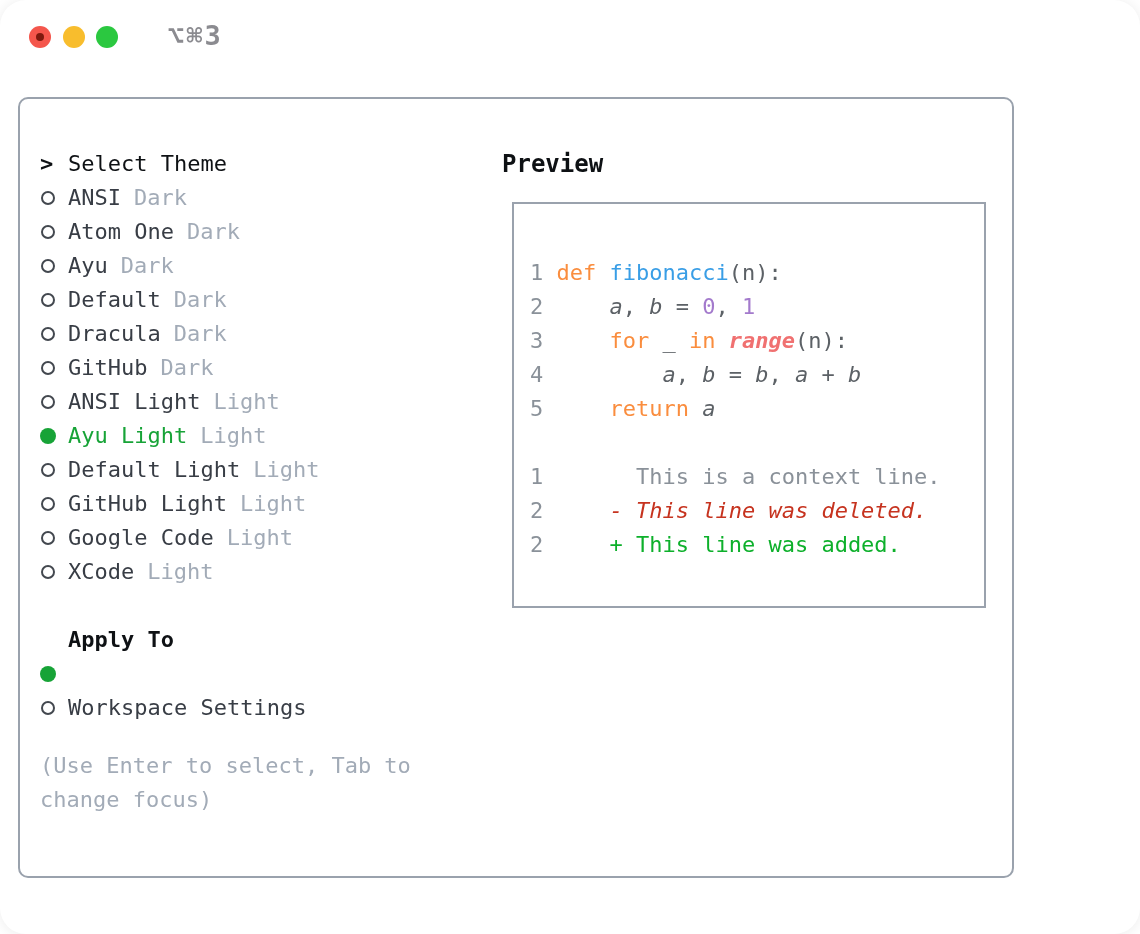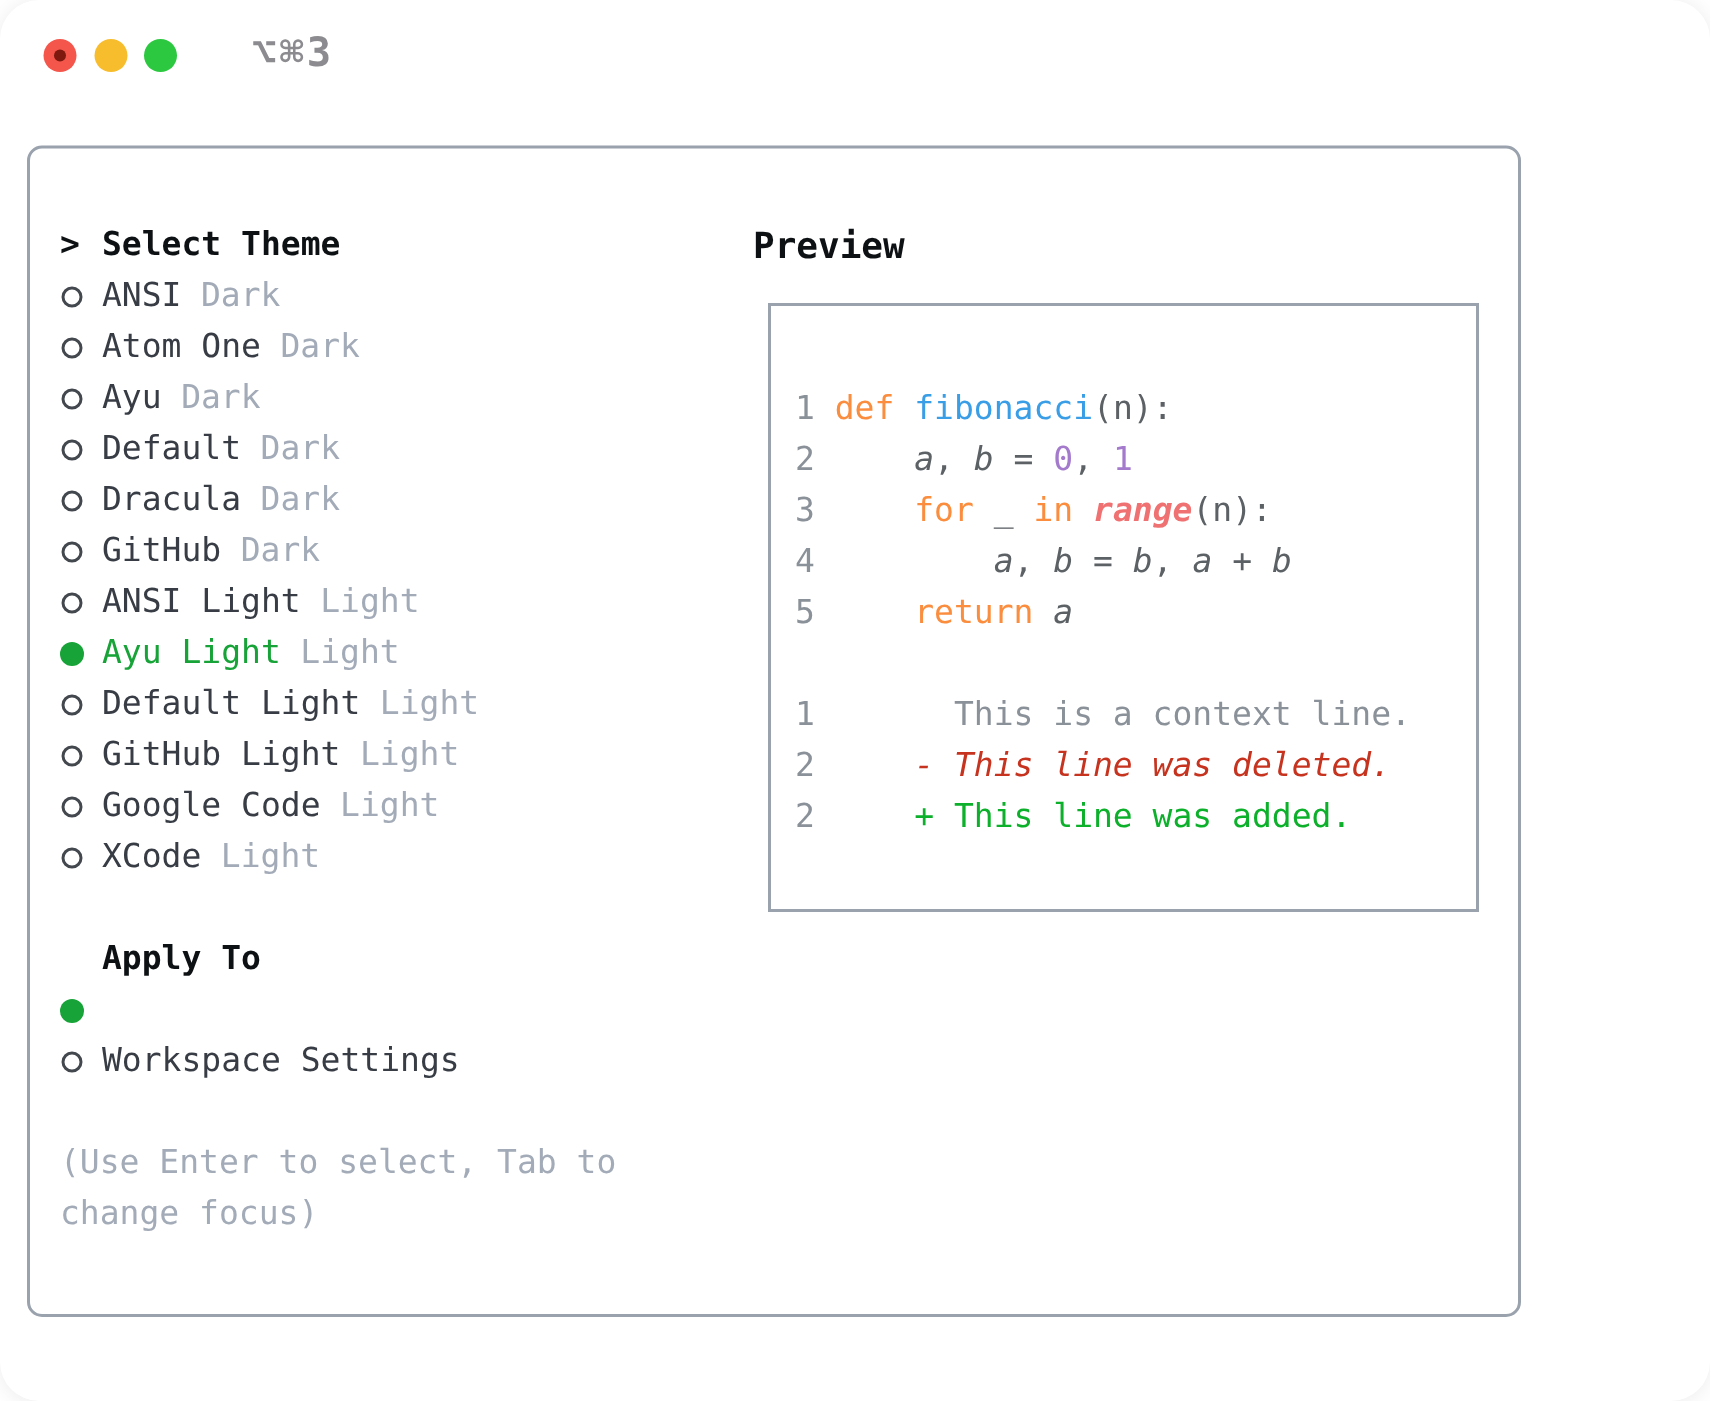--- a/index.html
+++ b/index.html
@@ -43,36 +43,36 @@
   }
 
   
   .left-col {
     position: absolute; left: 20px; top: 48px;
     font-size: 22px; line-height: 34px; color: var(--text);
   }
   .row { display: flex; align-items: center; height: 34px; white-space: pre; }
   .gut { display: inline-flex; width: 28px; align-items: center; justify-content: flex-start; flex: none; }
   .caret { font-weight: bold; color: var(--heading); }
-  .hdr-label { font-weight: bold; color: var(--heading); }
+  .hdr-label { font-weight: normal; color: var(--heading); }
   .ring {
     width: 14px; height: 14px; border-radius: 50%;
     border: 2px solid var(--ring); margin-left: 1px;
   }
   .filled {
     width: 16px; height: 16px; border-radius: 50%;
     background: var(--green);
   }
   .item .name { color: var(--text); }
   .item.selected .name { color: var(--green); }
   .badge { color: var(--muted); margin-left: 13px; text-align: center; }
   .spacer { height: 34px; }
   .apply-hdr { padding-left: 28px; font-weight: bold; color: var(--heading); height: 34px; line-height: 34px; }
   .hint {
-    margin-top: 34px; color: var(--muted);
+    margin-top: 24px; color: var(--muted);
     width: 412px; line-height: 34px;
   }
 
   
   .preview-hdr {
     position: absolute; left: 482px; top: 48px;
     font-size: 24px; line-height: 34px; font-weight: bold; color: var(--heading);
   }
   .preview-box {
     position: absolute; left: 492px; top: 103px;

